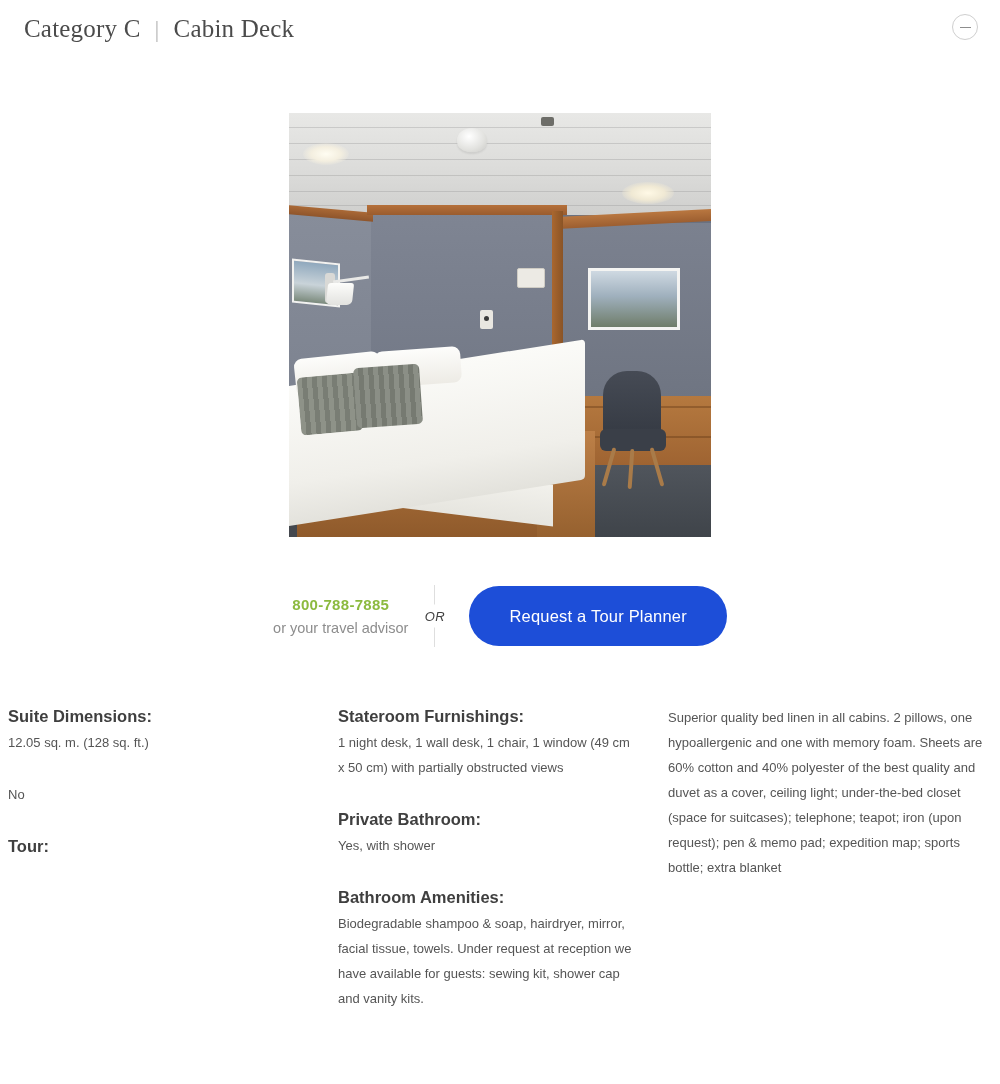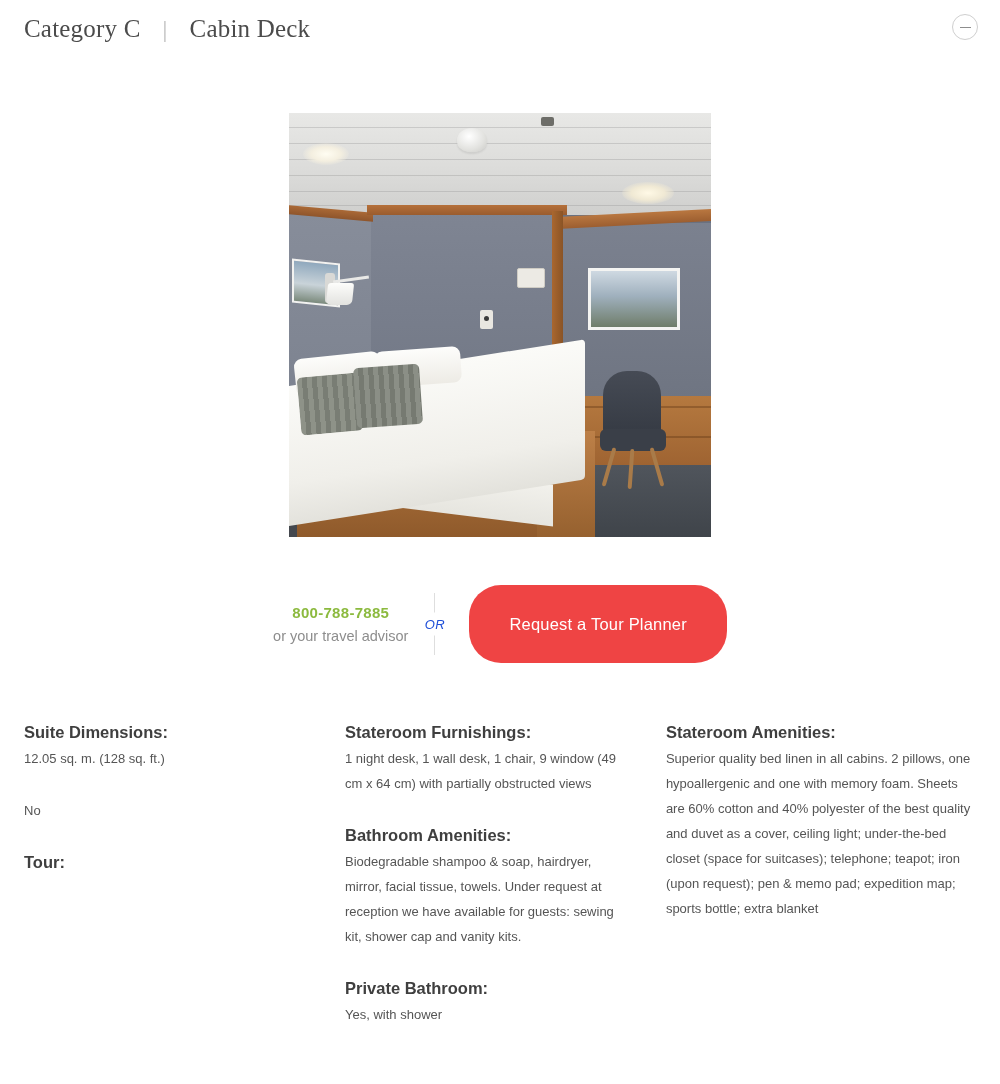--- a/index.html
+++ b/index.html
@@ -24,21 +24,21 @@
     box-sizing: border-box;
   }
   .title {
     font-family: "Liberation Serif", serif;
     font-size: 25px;
     color: #4b4b4b;
     letter-spacing: 0.2px;
     line-height: 30px;
     display: flex;
     align-items: baseline;
-    gap: 8px;
+    gap: 0;
   }
   .title-cat { }
   .title-sep {
     color: #b9b9b9;
     margin: 0 14px;
     font-size: 24px;
   }
   .title-sub { }
 
   .collapse-btn {
@@ -277,45 +277,45 @@
     height: 62px;
     background: #dedede;
     position: relative;
   }
   .cta-or {
     position: absolute;
     left: 50%;
     top: 50%;
     transform: translate(-50%, -50%);
     background: #ffffff;
-    color: #1d4ed8;
+    color: #404040;
     font-size: 13px;
     font-style: italic;
     padding: 4px 7px;
     letter-spacing: 0.5px;
     text-align: center;
   }
   .cta-btn {
     margin-left: 34px;
-    background: #ef4444;
+    background: #1d4ed8;
     color: #ffffff;
     border: none;
     border-radius: 32px;
-    height: 78px;
+    height: 60px;
     padding: 0 40px;
     font-size: 16.5px;
     font-family: "Liberation Sans", sans-serif;
     letter-spacing: 0.2px;
     cursor: pointer;
   }
 
   
   .specs {
     margin-top: 57px;
-    padding: 0 24px;
+    padding: 0 8px;
     display: flex;
     gap: 0;
     align-items: flex-start;
   }
   .col {
     box-sizing: border-box;
   }
   .col-1 { width: 330px; padding-right: 40px; }
   .col-2 { width: 330px; padding-right: 34px; }
   .col-3 { width: 320px; }
@@ -431,32 +431,31 @@
       <div class="spec-value">No</div>
     </div>
     <div class="spec-block">
       <div class="spec-label">Tour:</div>
     </div>
   </div>
 
   <div class="col col-2">
     <div class="spec-block">
       <div class="spec-label">Stateroom Furnishings:</div>
-      <div class="spec-value">1 night desk, 1 wall desk, 1 chair, 9 window (49 cm x 64 cm) with partially obstructed views</div>
+      <div class="spec-value">1 night desk, 1 wall desk, 1 chair, 1 window (49 cm x 50 cm) with partially obstructed views</div>
+    </div>
+    <div class="spec-block">
+      <div class="spec-label">Private Bathroom:</div>
+      <div class="spec-value">Yes, with shower</div>
     </div>
     <div class="spec-block">
       <div class="spec-label">Bathroom Amenities:</div>
       <div class="spec-value">Biodegradable shampoo &amp; soap, hairdryer, mirror, facial tissue, towels. Under request at reception we have available for guests: sewing kit, shower cap and vanity kits.</div>
     </div>
-    <div class="spec-block">
-      <div class="spec-label">Private Bathroom:</div>
-      <div class="spec-value">Yes, with shower</div>
-    </div>
   </div>
 
   <div class="col col-3">
     <div class="spec-block">
-      <div class="spec-label">Stateroom Amenities:</div>
       <div class="spec-value">Superior quality bed linen in all cabins. 2 pillows, one hypoallergenic and one with memory foam. Sheets are 60% cotton and 40% polyester of the best quality and duvet as a cover, ceiling light; under-the-bed closet (space for suitcases); telephone; teapot; iron (upon request); pen &amp; memo pad; expedition map; sports bottle; extra blanket</div>
     </div>
   </div>
 
 </div>
 
 </body></html>

